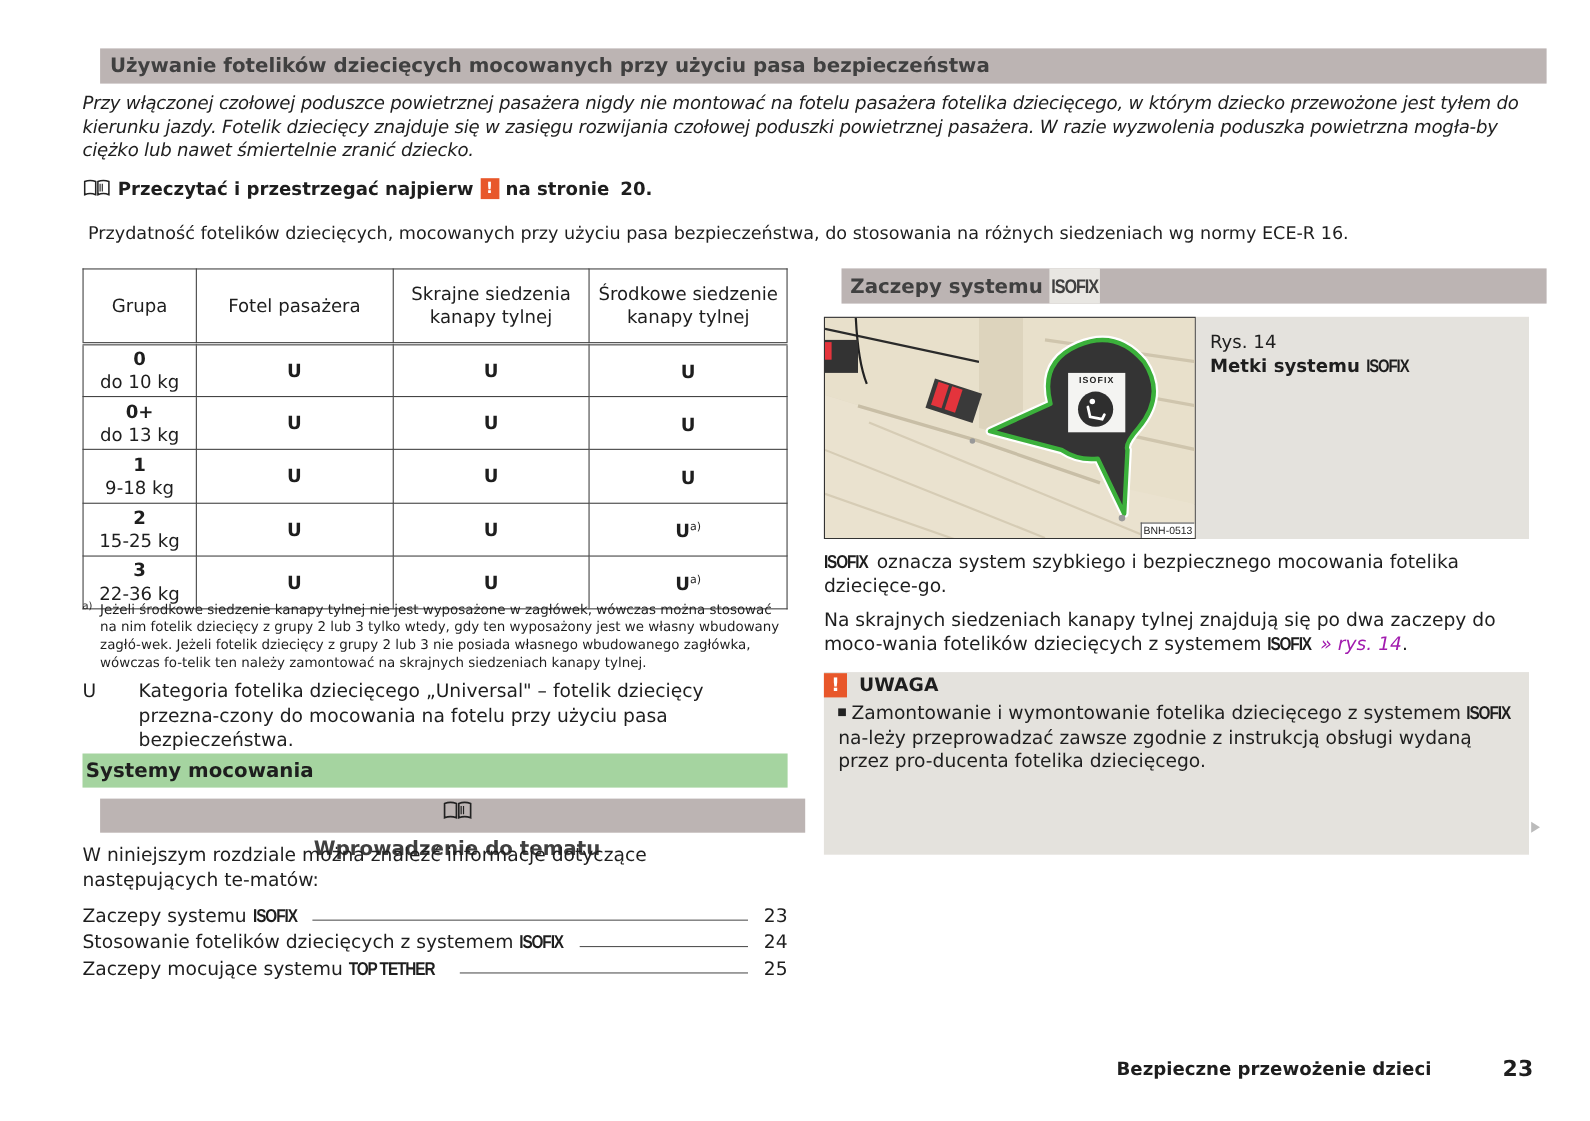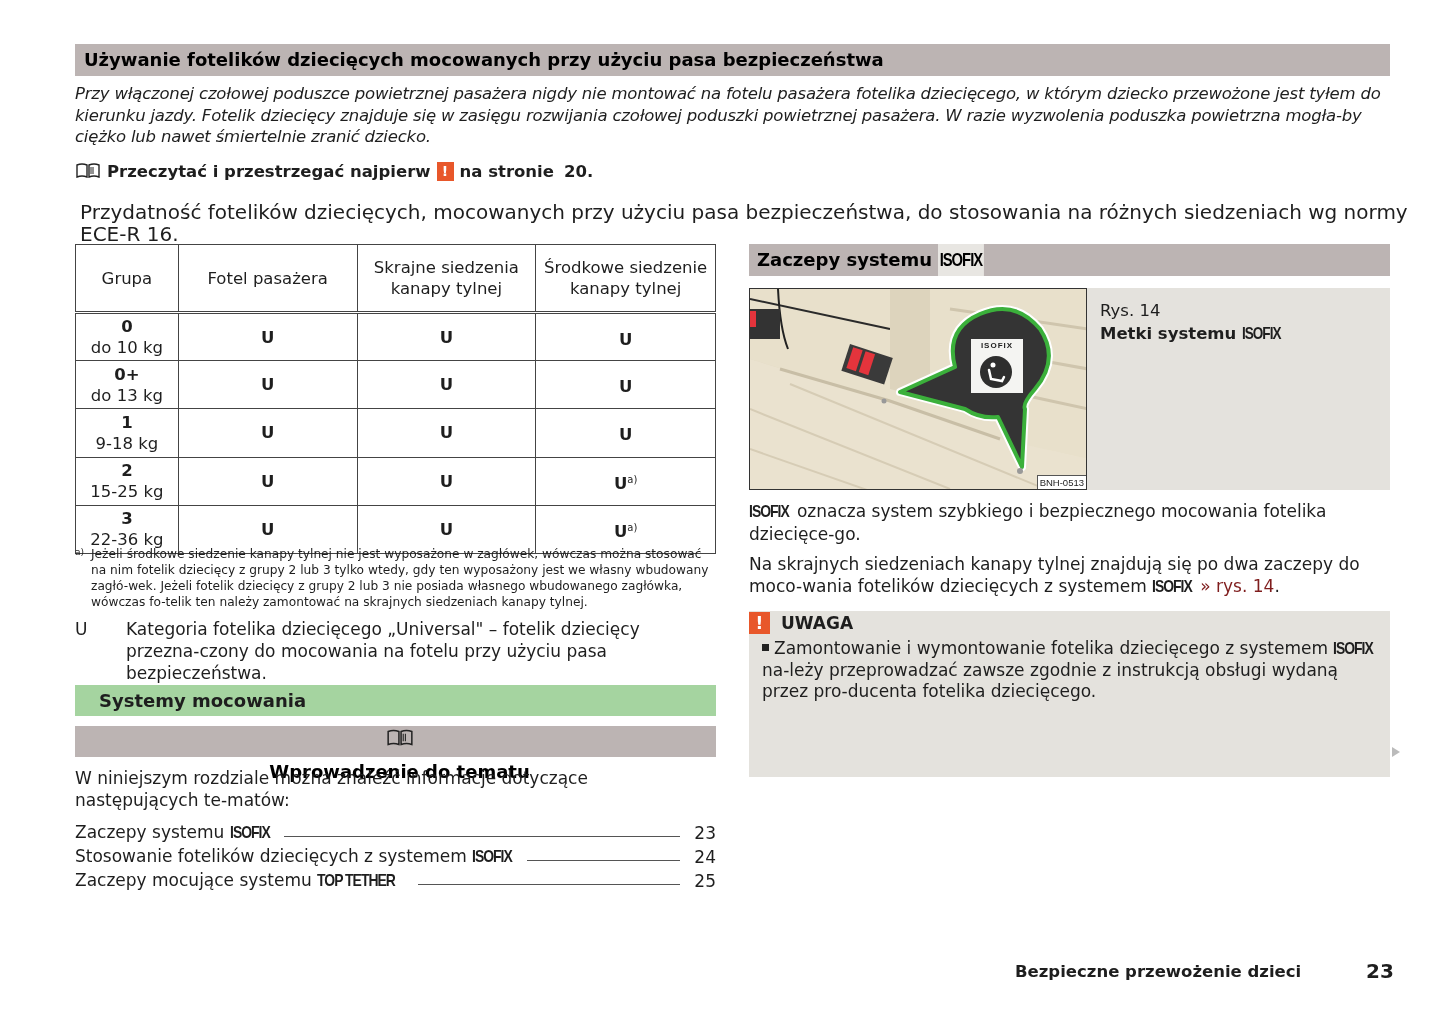--- a/index.html
+++ b/index.html
@@ -1,66 +1,66 @@
 <!DOCTYPE html>
 <html><head>
 <meta charset="utf-8">
 <style>
   * { box-sizing: border-box; margin: 0; padding: 0; }
   html, body { width: 1445px; height: 1019px; background: #ffffff; overflow: hidden; }
   body { position: relative; font-family: "DejaVu Sans", sans-serif; color: #1e1e1e; }
   .abs { position: absolute; }
 
-  .hdr-gray { background: #bcb4b3; color: #000000; font-weight: bold; }
+  .hdr-gray { background: #bcb4b3; color: #404040; font-weight: bold; margin-left: 16px; }
   .hdr-green { background: #a5d4a0; color: #1e1e1e; font-weight: bold; }
 
   #top-header { left: 75px; top: 44px; width: 1315px; height: 32px; font-size: 18px; line-height: 32px; padding-left: 9px; }
   #intro-warning { left: 75px; top: 83px; width: 1320px; font-size: 16.5px; line-height: 21.5px; font-style: italic; letter-spacing: -0.2px; }
   #read-first { left: 75px; top: 159px; height: 24px; font-size: 16.5px; font-weight: bold; display: flex; align-items: center; gap: 6px; text-align: right; }
   .book-icon { display: inline-block; width: 26px; height: 18px; position: relative; }
   .warn-square { display: inline-flex; width: 17px; height: 19px; background: #e8572a; color: #fff; font-weight: bold; font-size: 14px; align-items: center; justify-content: center; }
-  #suitability { left: 80px; top: 201px; font-size: 20px; line-height: 22px; }
+  #suitability { left: 80px; top: 201px; font-size: 16px; line-height: 22px; }
 
   table#seat-table { position: absolute; left: 75px; top: 244px; width: 641px; border-collapse: collapse; font-size: 16.5px; }
   #seat-table th, #seat-table td { border: 1px solid #444; text-align: center; vertical-align: middle; }
   #seat-table th { font-weight: normal; height: 49px; line-height: 21px; }
   #seat-table thead tr { border-bottom: 3px double #444; }
   #seat-table td { height: 48.2px; line-height: 21px; }
   #seat-table td.val { font-weight: bold; }
   .grp-num { font-weight: bold; display: block; }
   sup.fn { font-size: 10px; font-weight: normal; vertical-align: 6px; }
   #seat-table { border: 1.5px solid #444; }
 
   #footnote { left: 75px; top: 546px; width: 640px; font-size: 12.2px; line-height: 16px; display: flex; }
   #footnote .mark { width: 16px; font-size: 9px; line-height: 12px; flex: none; }
   #legend-u { left: 75px; top: 618px; width: 640px; font-size: 17px; line-height: 22px; display: flex; }
   #legend-u .key { width: 51px; flex: none; font-weight: normal; }
 
-  #systems-header { left: 75px; top: 685px; width: 641px; height: 31px; font-size: 18px; line-height: 31px; padding-left: 24px; }
+  #systems-header { left: 75px; top: 685px; width: 641px; height: 31px; font-size: 18px; line-height: 31px; padding-left: 3px; }
   #intro-header { left: 75px; top: 726px; width: 641px; height: 31px; font-size: 18px; line-height: 31px; padding-left: 8px; display: flex; align-items: center; gap: 10px; flex-direction: column; }
   #intro-text { left: 75px; top: 767px; width: 640px; font-size: 17px; line-height: 22px; }
   #toc { left: 75px; top: 819px; width: 641px; font-size: 17px; }
   .toc-row { display: flex; align-items: flex-end; height: 24px; }
   .toc-label { white-space: nowrap; }
   .toc-leader { flex: 1; border-bottom: 1px solid #555; margin: 0 14px 6px 12px; }
   .toc-page { width: 22px; text-align: right; }
 
   .isofix { font-family: "Liberation Sans", sans-serif; font-weight: bold; letter-spacing: -1.2px; transform: scaleX(0.82); display: inline-block; transform-origin: left center; margin-right: -6px; }
   .isofix-hl { background: #e8e6e2; padding: 0 2px; }
 
   #isofix-header { left: 749px; top: 244px; width: 641px; height: 32px; font-size: 18px; line-height: 32px; padding-left: 8px; }
   #figure-box { left: 749px; top: 288px; width: 641px; height: 202px; background: #e4e2dd; }
   #figure-img { position: absolute; left: 0; top: 0; width: 338px; height: 202px; border: 1.5px solid #333; overflow: hidden; background: linear-gradient(160deg, #e9e1cd 0%, #ddd3bb 40%, #efe8d6 100%); }
   #figure-caption { position: absolute; left: 351px; top: 12px; font-size: 16.5px; line-height: 22px; }
   #figure-caption .title { font-weight: bold; }
   #fig-code { position: absolute; right: 0; bottom: 0; background: #fff; font-size: 9.5px; font-family: "Liberation Sans", sans-serif; padding: 1px 2px; border-left: 1px solid #555; border-top: 1px solid #555; }
 
   #isofix-desc1 { left: 749px; top: 500px; width: 640px; font-size: 17px; line-height: 22px; }
   #isofix-desc2 { left: 749px; top: 553px; width: 640px; font-size: 17px; line-height: 22px; }
-  .link { color: #7f1d1d; }
+  .link { color: #a21caf; font-style: italic; }
 
   #warning-box { left: 749px; top: 611px; width: 641px; height: 166px; background: #e4e2dd; }
   #warning-title { position: absolute; left: 0; top: 1px; height: 22px; display: flex; align-items: center; gap: 11px; font-weight: bold; font-size: 17px; }
   #warning-title .warn-square { width: 21px; height: 22px; font-size: 17px; }
   #warning-body { position: absolute; left: 13px; top: 27px; width: 622px; font-size: 17px; line-height: 21.5px; }
   .bullet { display: inline-block; width: 7px; height: 7px; background: #222; margin-right: 5px; vertical-align: 3px; }
   #next-arrow { left: 1392px; top: 747px; width: 0; height: 0; border-top: 5px solid transparent; border-bottom: 5px solid transparent; border-left: 8px solid #bbb; }
 
   #footer-title { left: 1015px; top: 962px; font-size: 16.5px; font-weight: bold; }
   #footer-page { left: 1366px; top: 959px; font-size: 20px; font-weight: bold; }

